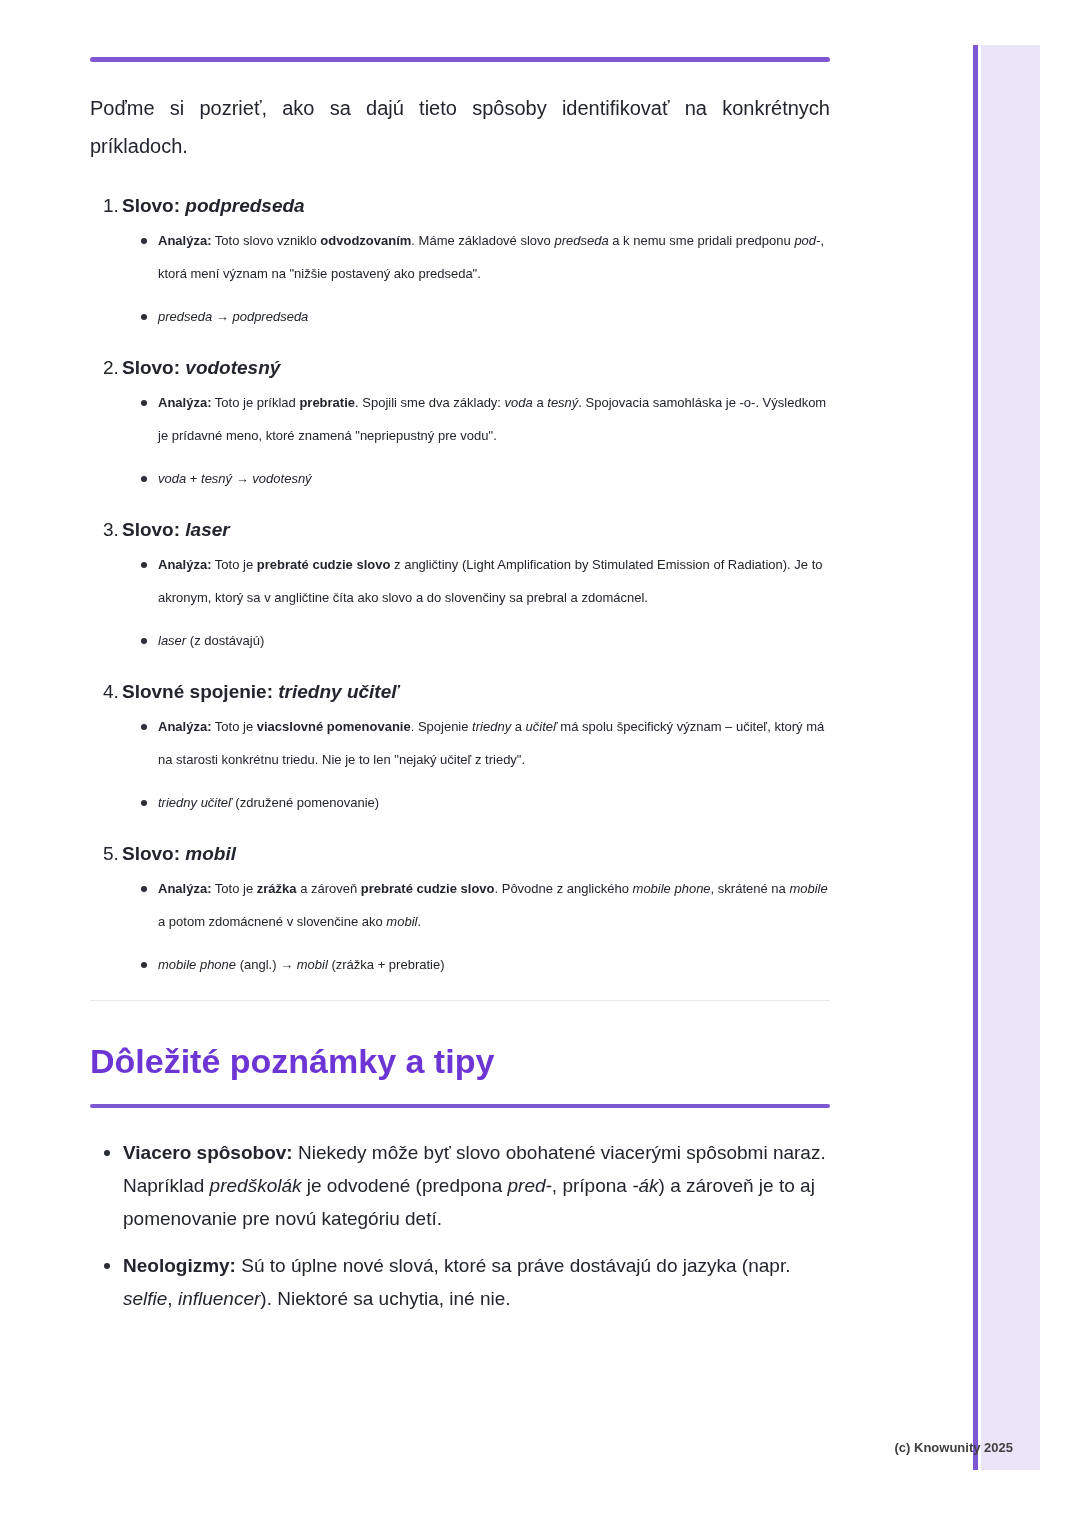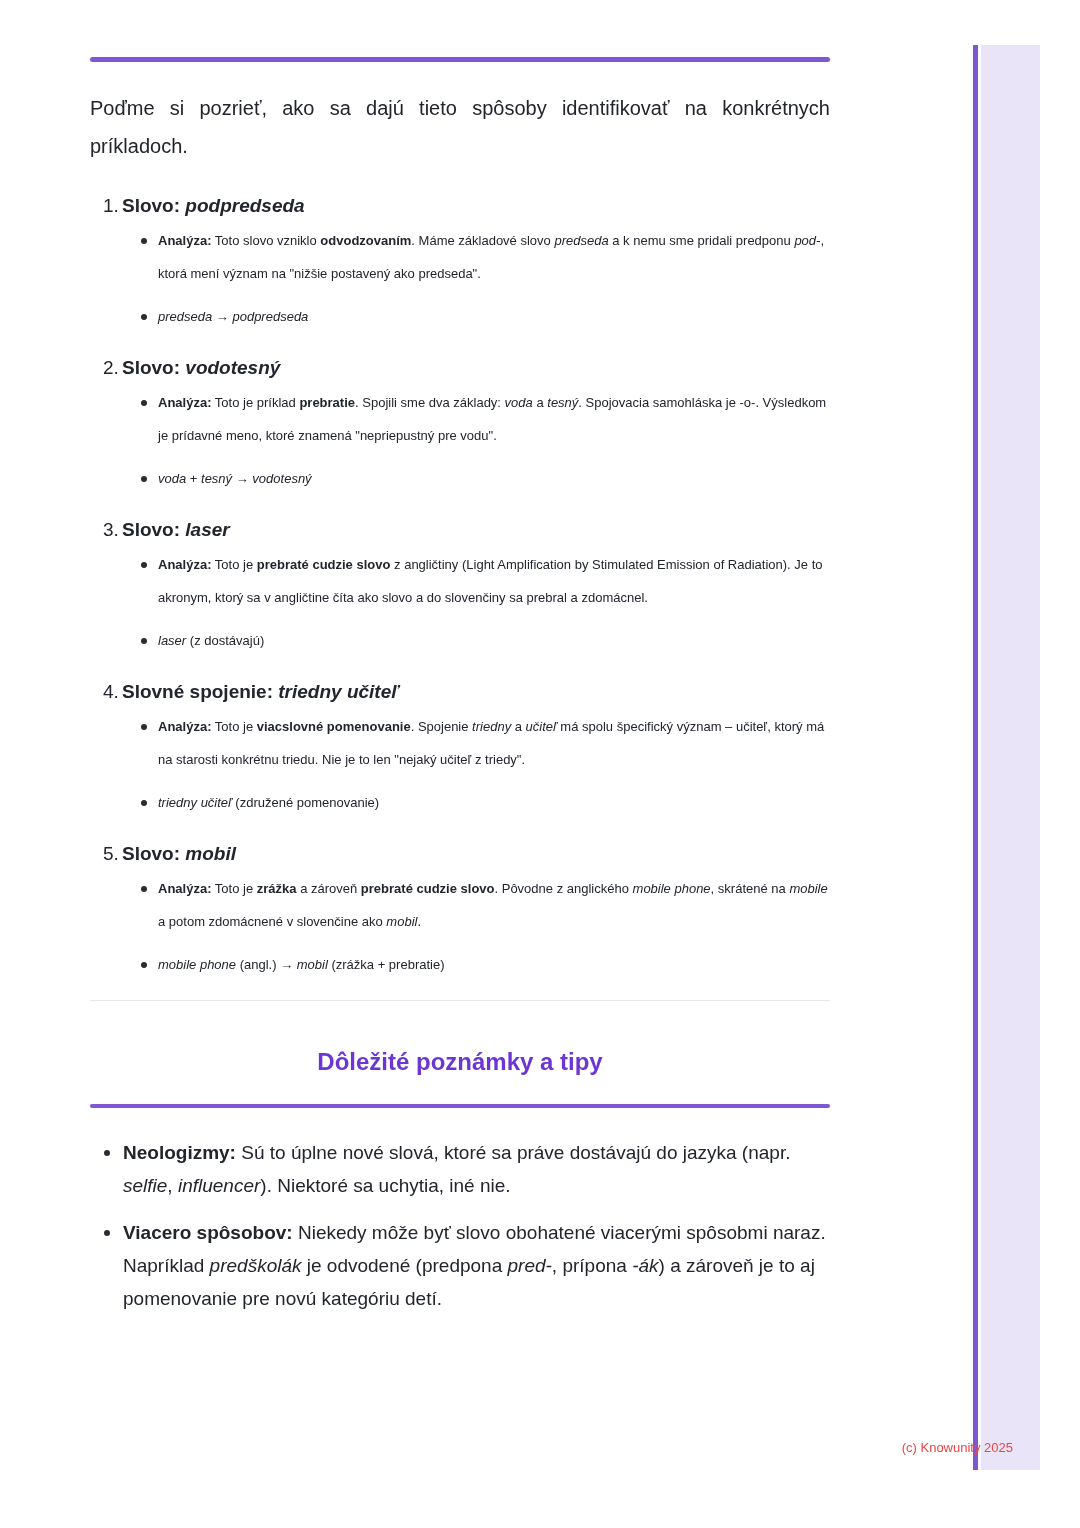--- a/index.html
+++ b/index.html
@@ -24,37 +24,37 @@
 
   .sub-li { position:relative; padding-left:68px; font-size:13px; line-height:33px; margin-top:2px; }
   .sub-li::before {
     content:""; position:absolute; left:51px; top:14px;
     width:6px; height:6px; border-radius:50%; background:#2a2d35;
   }
   .sub-li.example { margin-top:10px; }
 
   .divider { height:1px; background:#e7e7ec; margin-top:19px; }
 
-  .notes-heading { margin-top:40px; font-size:24px; line-height:41px; font-weight:bold; color:#6c35d4;text-align:center; }
+  .notes-heading { margin-top:40px; font-size:34px; line-height:41px; font-weight:bold; color:#6c35d4; }
 
   .notes { margin-top:28px; list-style:none; }
   .note-li { position:relative; padding-left:33px; font-size:19px; line-height:33px; }
   .note-li + .note-li { margin-top:14px; }
   .note-li::before {
     content:""; position:absolute; left:14px; top:14px;
     width:6px; height:6px; border-radius:50%; background:#2a2d35;
   }
 
   .b { font-weight:bold; }
   .i { font-style:italic;margin-top:8px; }
 
   .edge-line { position:absolute; top:45px; right:102px; width:5px; height:1425px; background:#7e57d2; }
   .edge-strip { position:absolute; top:45px; right:40px; width:59px; height:1425px; background:#e9e4f8; }
 
-  .watermark { position:absolute; top:1440px; right:67px; font-size:13px; color:#ef4444; z-index:2; }
+  .watermark { position:absolute; top:1440px; right:67px; font-size:13px; color:#404040; z-index:2;font-weight:bold; }
 </style>
 </head>
 <body>
 
 <div class="edge-line"></div>
 <div class="edge-strip"></div>
 <div class="watermark">(c) Knowunity 2025</div>
 
 <main class="content">
 
@@ -110,17 +110,17 @@
     </section>
 
   </div>
 
   <div class="divider"></div>
 
   <h1 class="notes-heading">Dôležité poznámky a tipy</h1>
   <div class="rule heading-rule"></div>
 
   <ul class="notes">
+    <li class="note-li"><span class="b">Viacero spôsobov:</span><span> Niekedy môže byť slovo obohatené viacerými spôsobmi naraz. Napríklad </span><span class="i">predškolák</span><span> je odvodené (predpona </span><span class="i">pred-</span><span>, prípona </span><span class="i">-ák</span><span>) a zároveň je to aj pomenovanie pre novú kategóriu detí.</span></li>
     <li class="note-li"><span class="b">Neologizmy:</span><span> Sú to úplne nové slová, ktoré sa práve dostávajú do jazyka (napr. </span><span class="i">selfie</span><span>, </span><span class="i">influencer</span><span>). Niektoré sa uchytia, iné nie.</span></li>
-    <li class="note-li"><span class="b">Viacero spôsobov:</span><span> Niekedy môže byť slovo obohatené viacerými spôsobmi naraz. Napríklad </span><span class="i">predškolák</span><span> je odvodené (predpona </span><span class="i">pred-</span><span>, prípona </span><span class="i">-ák</span><span>) a zároveň je to aj pomenovanie pre novú kategóriu detí.</span></li>
   </ul>
 
 </main>
 
 </body></html>

